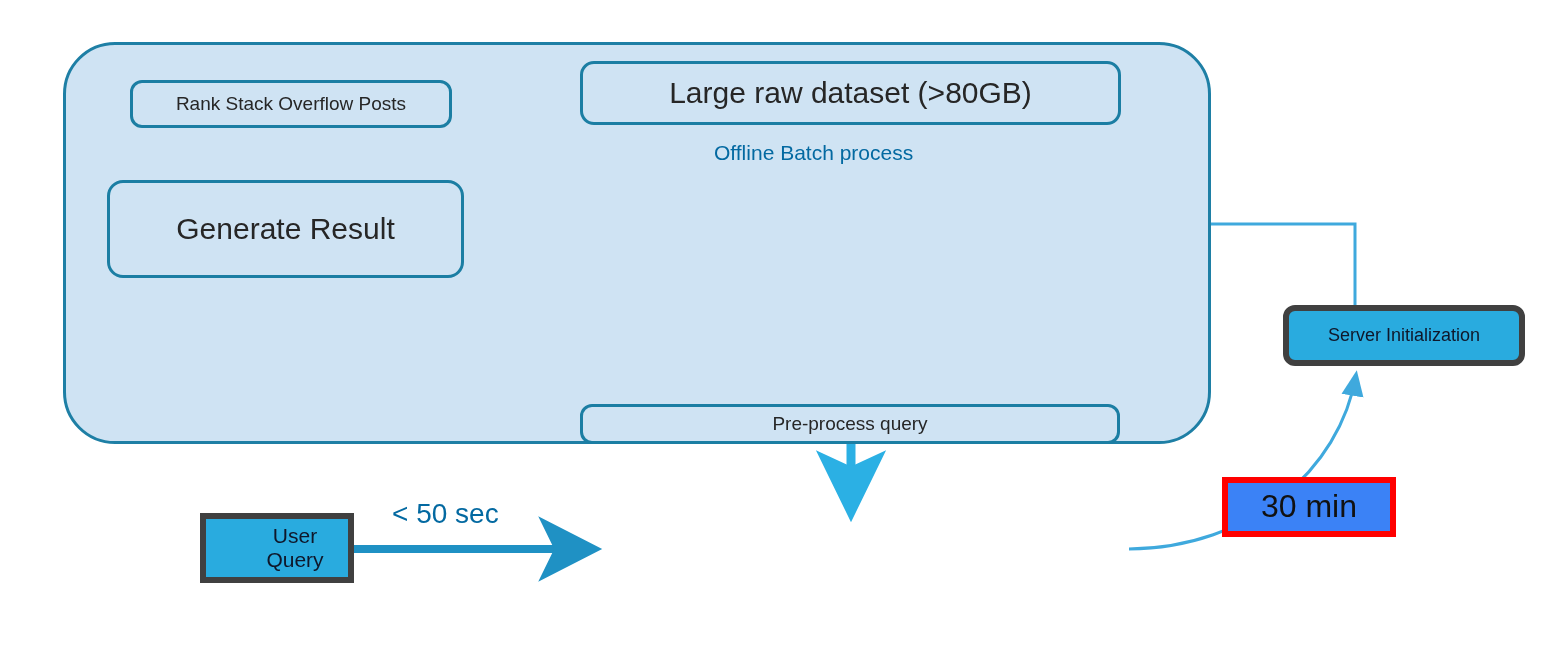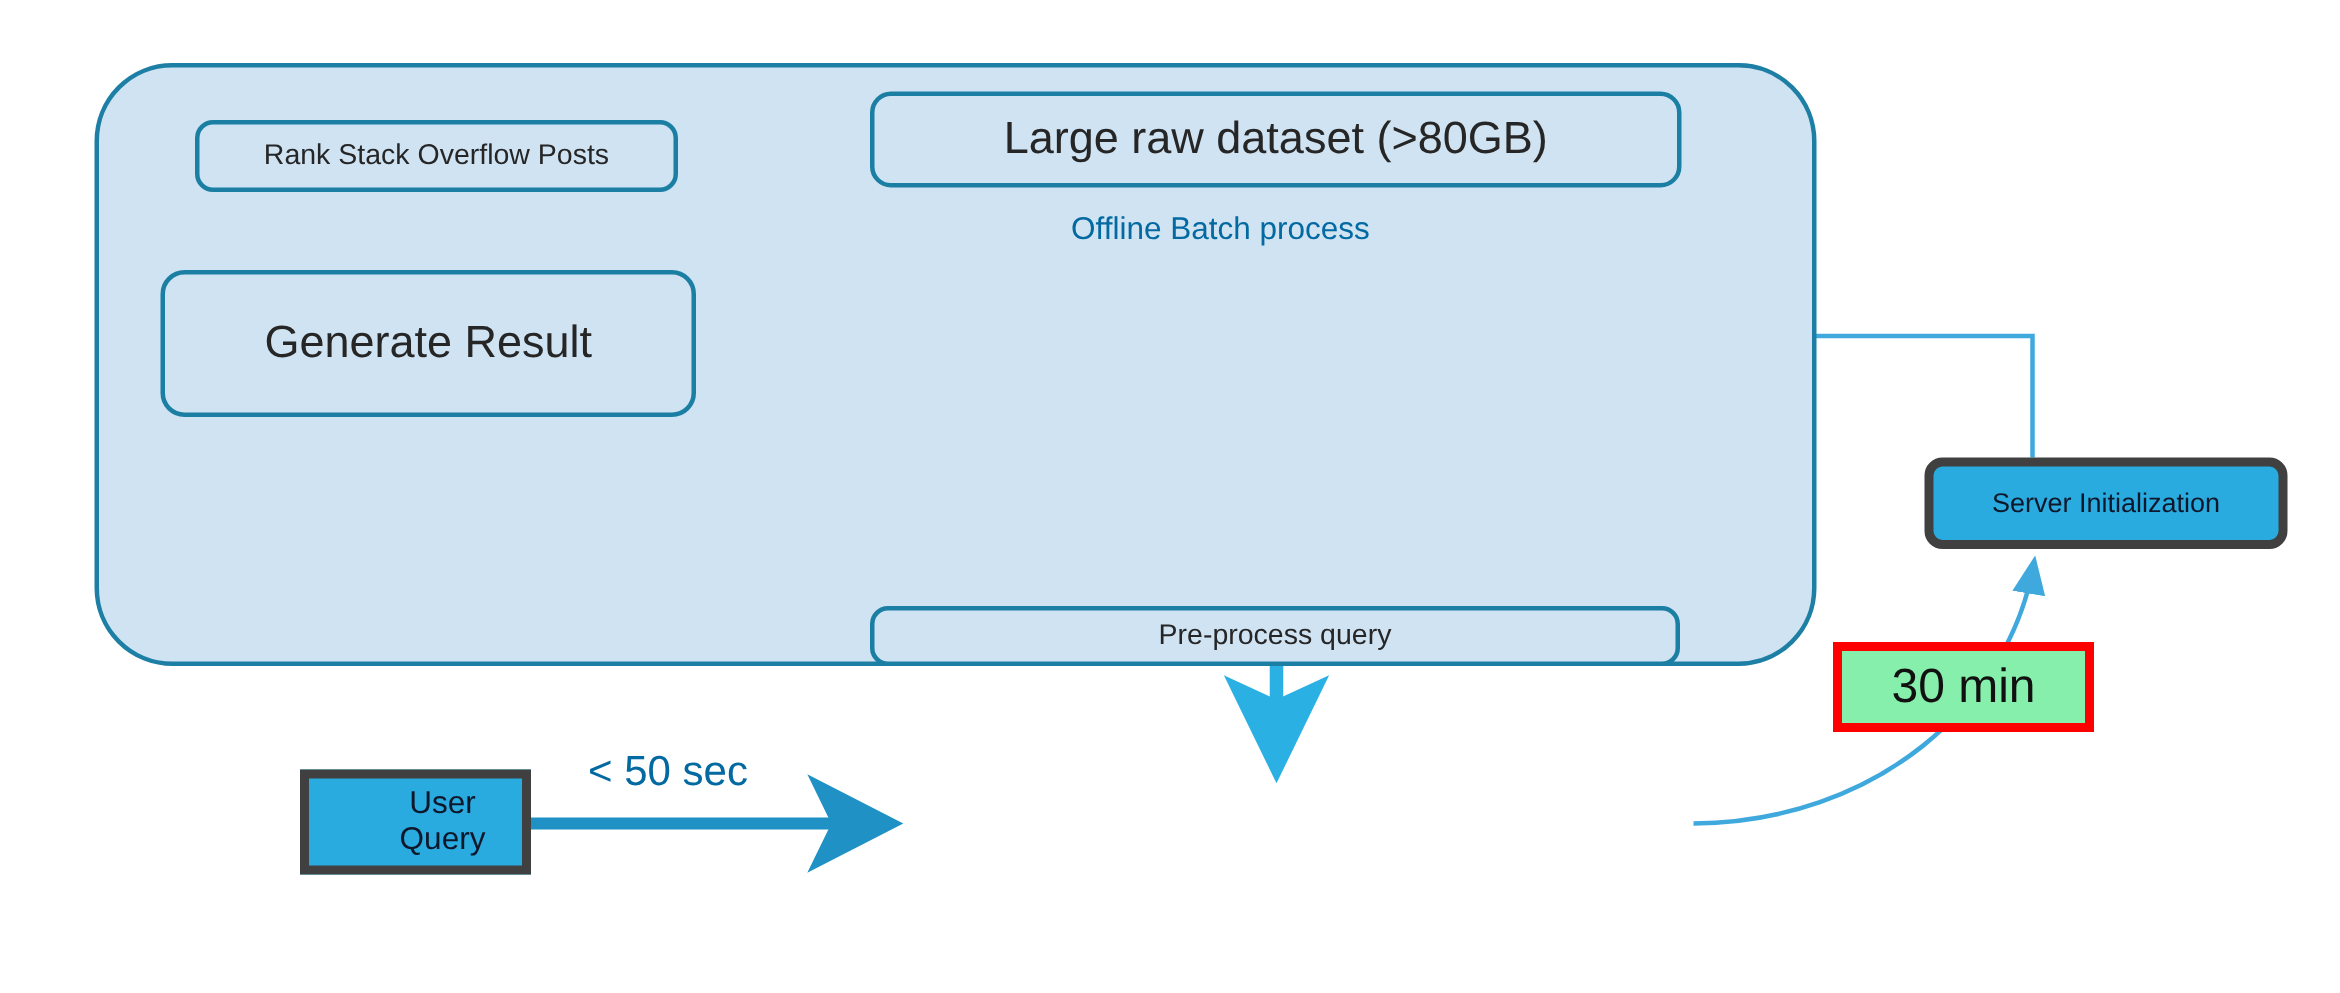--- a/index.html
+++ b/index.html
@@ -76,24 +76,24 @@
     color: #0369a1;
     z-index: 4;
     white-space: nowrap;
   }
   #label-offline-batch { left:714px; top:141px; font-size:21px; }
   #label-50sec         { left:392px; top:498px; font-size:28px; }
 
   
   #node-30min {
     left: 1222px;
-    top: 428px;
+    top: 477px;
     width: 174px;
     height: 60px;
-    background: #86efac;
+    background: #3b82f6;
     border: 6px solid #FF0000;
     border-radius: 0;
     font-size: 32px;
     color: #111111;
     z-index: 6;
   }
   .uq-line { display:block; }
 </style>
 </head>
 <body>

